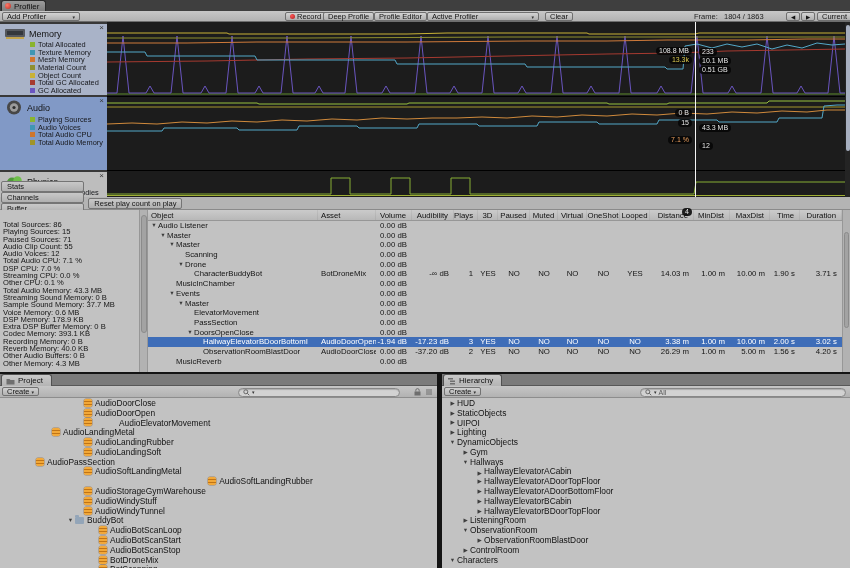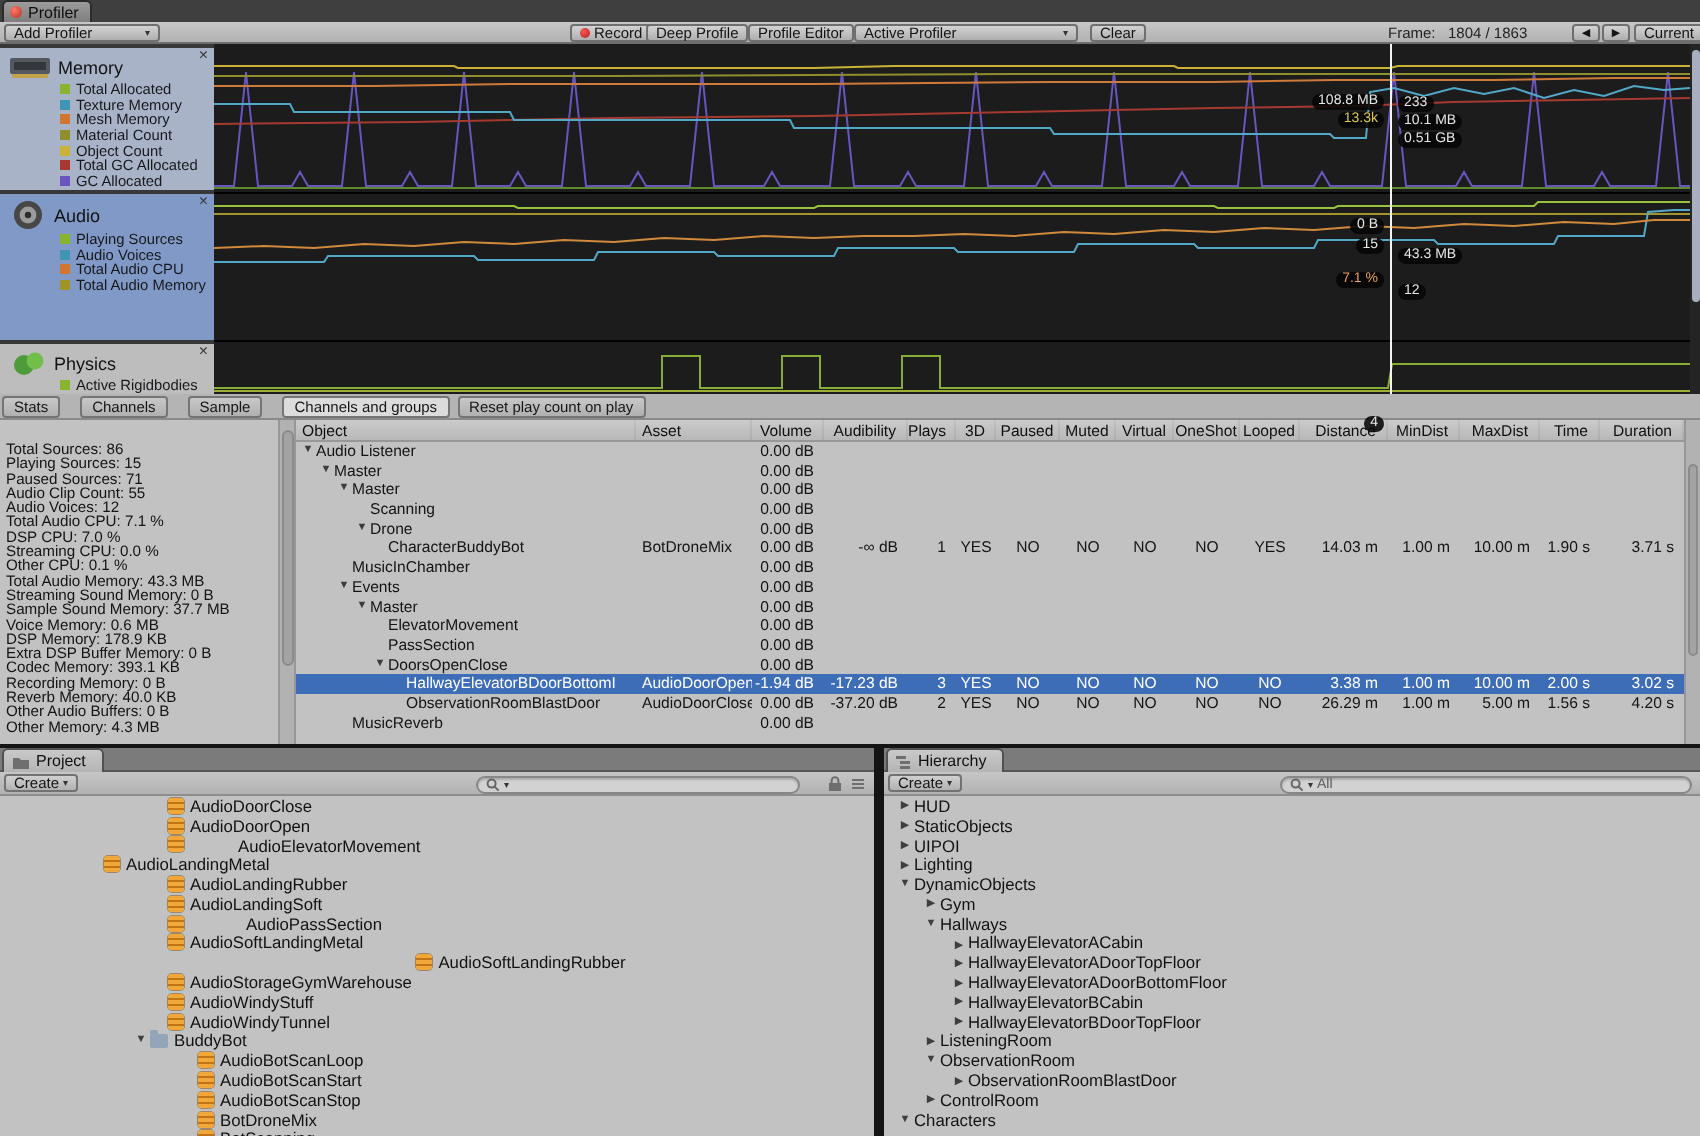--- a/index.html
+++ b/index.html
@@ -281,24 +281,24 @@
     <div class="pill" style="left:699px;top:44px;">0.51 GB</div>
     <div class="pill" style="right:158px;top:87px;">0 B</div>
     <div class="pill" style="right:158px;top:97px;">15</div>
     <div class="pill" style="left:699px;top:102px;">43.3 MB</div>
     <div class="pill" style="right:158px;top:114px;color:#eda05e;">7.1 %</div>
     <div class="pill" style="left:699px;top:120px;">12</div>
     <div class="pill" style="right:158px;top:186px;">4</div>
   </div>
 
   <div id="subtabs">
-    <div id="subtab-bar" style="display:flex;gap:10px;">
+    <div id="subtab-bar" style="display:flex;gap:0;flex-direction:column;">
         <div class="stab">Stats</div>
         <div class="stab">Channels</div>
-        <div class="stab">Sample</div>
+        <div class="stab">Buffer</div>
         <div class="stab act">Channels and groups</div>
       </div>
     <div id="reset-btn">Reset play count on play</div>
   </div>
 
   <div id="audiodetail">
     <div id="stats">
         <div>Total Sources: 86</div>
         <div>Playing Sources: 15</div>
         <div>Paused Sources: 71</div>
@@ -669,21 +669,21 @@
             <span>AudioLandingMetal</span>
           </div>
           <div class="item" style="padding-left: 84px;">
             <span class="aicon"></span>
             <span>AudioLandingRubber</span>
           </div>
           <div class="item" style="padding-left: 84px;">
             <span class="aicon"></span>
             <span>AudioLandingSoft</span>
           </div>
-          <div class="item" style="padding-left: 84px; gap: 28px;">
+          <div class="item" style="padding-left: 36px;">
             <span class="aicon"></span>
             <span>AudioPassSection</span>
           </div>
           <div class="item" style="padding-left: 84px;">
             <span class="aicon"></span>
             <span>AudioSoftLandingMetal</span>
           </div>
           <div class="item" style="padding-left: 84px; justify-content: center;">
             <span class="aicon"></span>
             <span>AudioSoftLandingRubber</span>

